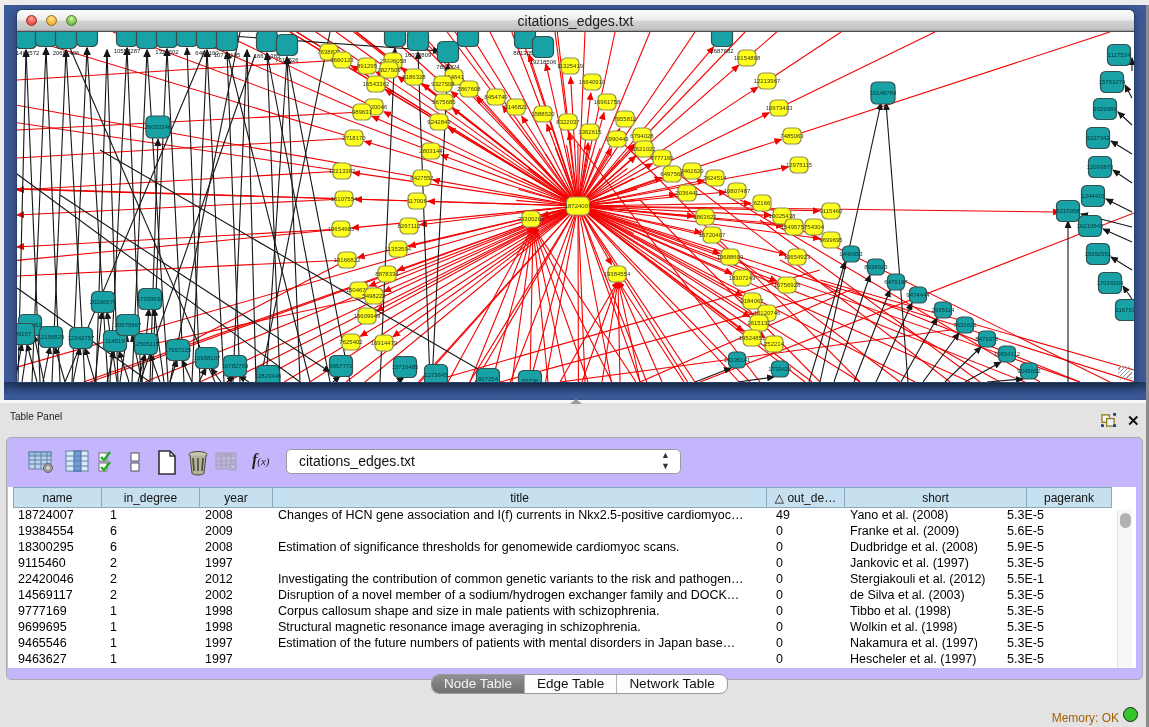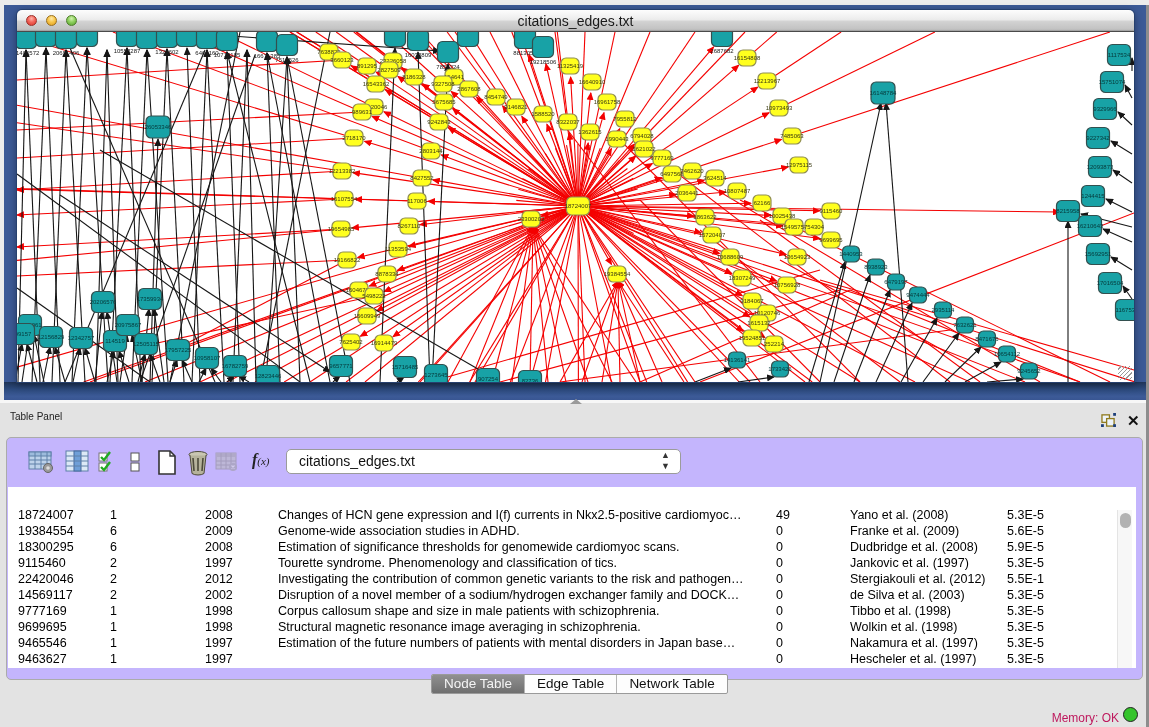--- a/index.html
+++ b/index.html
@@ -47,26 +47,26 @@
 .c0 { left:10px;  width:80px;  }
 .c1 { left:102px; width:90px;  }
 .c2 { left:197px; width:62px;  }
 .c3 { left:270px; width:488px; }
 .c4 { left:768px; width:66px;  }
 .c5 { left:842px; width:176px; }
 .c6 { left:999px; width:100px; }
 #vscroll { position:absolute; right:10px; top:72px; width:15px; height:158px; background:#f7f7f7; border-left:1px solid #e4e4e4; }
 #vthumb { position:absolute; left:2px; top:3px; width:11px; height:15px; background:#b2b2b2; border-radius:6px; }
 #tabs { position:absolute; left:431px; top:271px; height:20px; display:flex;
-  border:1px solid #9a9a9a; border-radius:2px; overflow:hidden; background:#fdfdfd;
+  border:1px solid #9a9a9a; border-radius:8px; overflow:hidden; background:#fdfdfd;
   font-size:13.5px; line-height:18px; }
 #tabs div { padding:0 12px; color:#111; }
 #tabs .sel { background:linear-gradient(180deg,#909090,#6f6f6f); color:#f5f5f5; }
 #tabs .sep { padding:0; width:1px; background:#b5b5b5; }
-#mem { position:absolute; right:30px; top:308px; font-size:12px; color:#be185d; }
+#mem { position:absolute; right:30px; top:308px; font-size:12px; color:#a16207; }
 #memdot { position:absolute; right:11px; top:304px; width:15px; height:15px; border-radius:50%;
   background:#35c42c; border:1.5px solid #222; }
 </style></head>
 <body>
 <div id="rstrip"></div>
 <div id="desk"></div>
 <div id="deskshadow"></div>
 <div style="position:absolute;left:570px;top:399px;width:0;height:0;border-left:6px solid transparent;border-right:6px solid transparent;border-bottom:5px solid #9a9a9a;z-index:5;"></div>
 <div id="win">
   <div id="titlebar">
@@ -710,53 +710,60 @@
     <svg class="tbico" style="left:208px" width="24" height="24" viewBox="0 0 24 24" opacity="0.55">
         <rect x="1" y="3" width="20" height="16" fill="#b9b9b9" stroke="#8a8a8a"></rect>
         <rect x="1" y="3" width="20" height="4" fill="#a0a0a0"></rect>
         <path d="M1 11h20M1 15h20M6 3v16M11 3v16M16 3v16" stroke="#8a8a8a"></path>
         <circle cx="18" cy="17" r="4" fill="#9a9a9a"></circle>
         <path d="M16.5 15.5l3 3M19.5 15.5l-3 3" stroke="#ddd" stroke-width="1.2"></path>
       </svg>
     <div class="tbico" style="left:245px;top:13px;font-size:16px;color:#222;font-style:italic;font-family:'Liberation Serif',serif;"><b>f</b><span style="font-size:11px">(x)</span></div>
     <div id="dropdown">citations_edges.txt<div class="arrows">▲<br>▼</div></div>
     <div id="tablewrap">
+      <div id="thead">
+        <div style="left:5px;width:89px;">name</div>
+        <div style="left:94px;width:98px;">in_degree</div>
+        <div style="left:192px;width:73px;">year</div>
+        <div style="left:265px;width:494px;">title</div>
+        <div style="left:759px;width:78px;">△ out_de…</div>
+        <div style="left:837px;width:182px;">short</div>
+        <div style="left:1019px;width:85px;">pagerank</div>
+      </div>
       <div id="tbody">
 <div class="tr">
             <div class="c0">18724007</div>
             <div class="c1">1</div>
             <div class="c2">2008</div>
-            <div class="c3">Changes of HCN gene expression and I(f) currents in Nkx2.5‑positive cardiomyoc…</div>
+            <div class="c3">Changes of HCN gene association and I(f) currents in Nkx2.5‑positive cardiomyoc…</div>
             <div class="c4">49</div>
             <div class="c5">Yano et al. (2008)</div>
             <div class="c6">5.3E‑5</div>
           </div>
 <div class="tr">
             <div class="c0">19384554</div>
             <div class="c1">6</div>
             <div class="c2">2009</div>
-            <div class="c3">Genome‑wide association studies in ADHD.</div>
             <div class="c4">0</div>
             <div class="c5">Franke et al. (2009)</div>
             <div class="c6">5.6E‑5</div>
           </div>
 <div class="tr">
             <div class="c0">18300295</div>
             <div class="c1">6</div>
             <div class="c2">2008</div>
             <div class="c3">Estimation of significance thresholds for genomewide cardiomyoc scans.</div>
             <div class="c4">0</div>
             <div class="c5">Dudbridge et al. (2008)</div>
             <div class="c6">5.9E‑5</div>
           </div>
 <div class="tr">
             <div class="c0">9115460</div>
             <div class="c1">2</div>
             <div class="c2">1997</div>
-            <div class="c3">Tourette syndrome. Phenomenology and classification of tics.</div>
             <div class="c4">0</div>
             <div class="c5">Jankovic et al. (1997)</div>
             <div class="c6">5.3E‑5</div>
           </div>
 <div class="tr">
             <div class="c0">22420046</div>
             <div class="c1">2</div>
             <div class="c2">2012</div>
             <div class="c3">Investigating the contribution of common genetic variants to the risk and pathogen…</div>
             <div class="c4">0</div>

